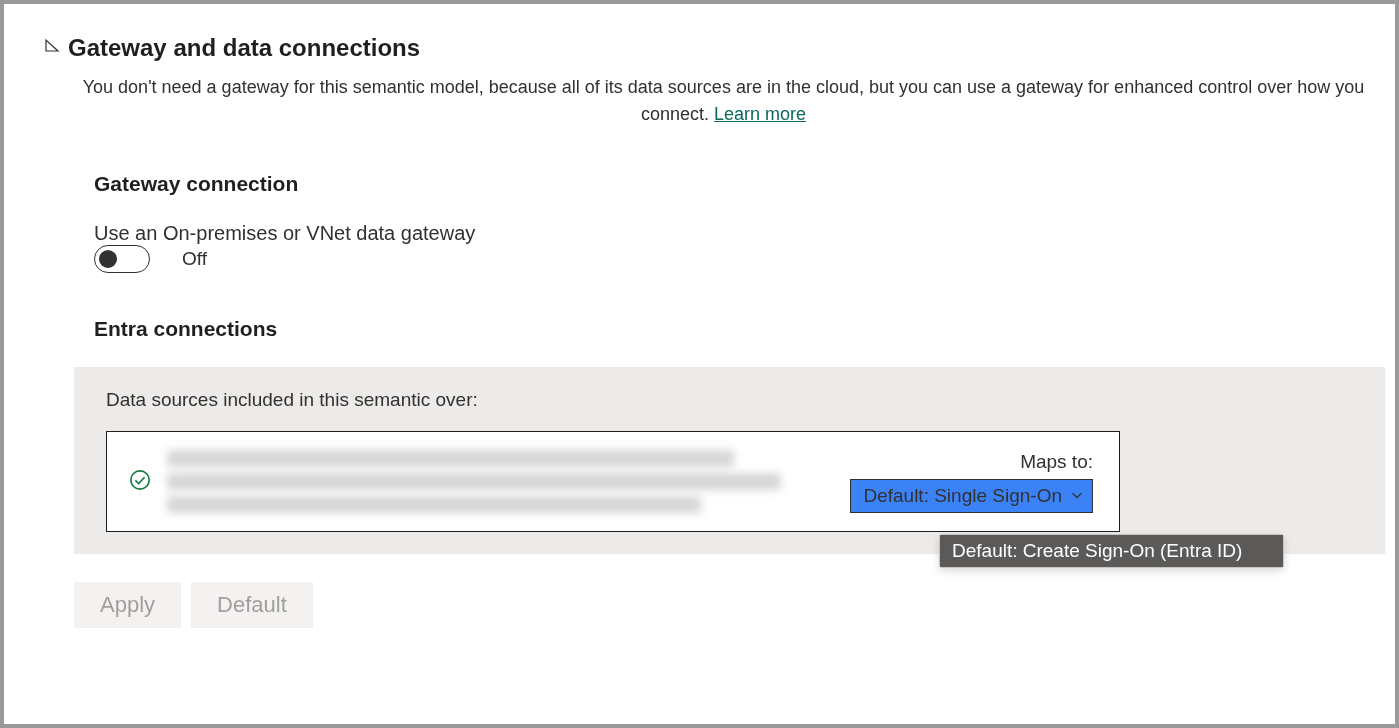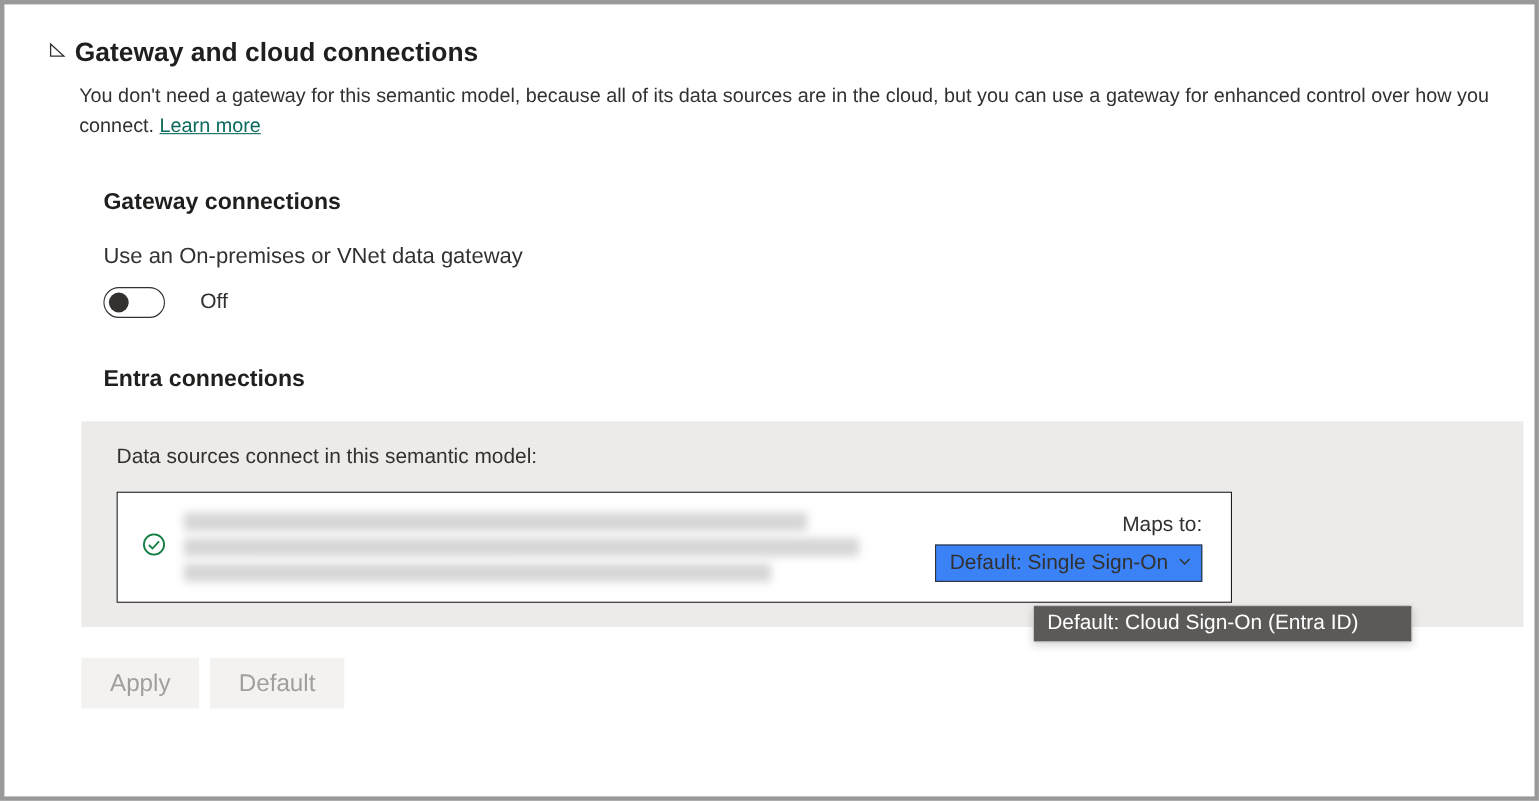--- a/index.html
+++ b/index.html
@@ -31,40 +31,40 @@
       font-size: 24px;
       font-weight: 600;
       color: #201f1e;
     }
     .description {
       font-size: 18px;
       color: #323130;
       margin-left: 28px;
       margin-right: 10px;
       line-height: 1.5;
+      text-align: center;
     }
     .learn-more {
       color: #0b6a5d;
       text-decoration: underline;
       cursor: pointer;
     }
     .section {
       margin-left: 50px;
       margin-top: 44px;
     }
     .section-heading {
       font-size: 21px;
       font-weight: 700;
       color: #201f1e;
       margin-bottom: 26px;
     }
     .toggle-label {
       font-size: 20px;
       color: #323130;
-      margin-bottom: 16px;
     }
     .toggle-row {
       display: flex;
       align-items: center;
       gap: 32px;
     }
     .toggle-switch {
       width: 56px;
       height: 28px;
       border: 1.5px solid #323130;
@@ -194,44 +194,44 @@
   </style>
 </head>
 <body>
 
 <div class="header-row">
   <span class="collapse-icon">
     <svg viewBox="0 0 16 16" fill="none" stroke="#323130" stroke-width="1.2">
       <path d="M2 13 L14 13 L2 2 Z" fill="none"></path>
     </svg>
   </span>
-  <h1 class="page-title">Gateway and cloud connections</h1>
+  <h1 class="page-title">Gateway and data connections</h1>
 </div>
 
 <p class="description">
   <span>You don't need a gateway for this semantic model, because all of its data sources are in the cloud, but you can use a gateway for enhanced control over how you connect. </span><a class="learn-more">Learn more</a>
 </p>
 
 <div class="section">
-  <h2 class="section-heading">Gateway connections</h2>
+  <h2 class="section-heading">Gateway connection</h2>
   <div class="toggle-label">Use an On-premises or VNet data gateway</div>
   <div class="toggle-row">
     <div class="toggle-switch">
       <div class="toggle-knob"></div>
     </div>
     <span class="toggle-state">Off</span>
   </div>
 </div>
 
 <div class="section">
   <h2 class="section-heading">Entra connections</h2>
 </div>
 
 <div class="cloud-panel">
-  <div class="panel-desc">Data sources connect in this semantic model:</div>
+  <div class="panel-desc">Data sources included in this semantic over:</div>
   <div class="card-wrap">
     <div class="data-source-card">
       <span class="check-icon">
         <svg viewBox="0 0 24 24" fill="none" stroke="#107c41" stroke-width="1.8">
           <circle cx="12" cy="12" r="10"></circle>
           <path d="M7 12.5 L10.5 16 L17 9"></path>
         </svg>
       </span>
       <div class="blurred-text">
         <div class="blur-line" style="width:85%"></div>
@@ -244,21 +244,21 @@
           <span>Default: Single Sign-On</span>
           <span class="dropdown-chevron">
             <svg viewBox="0 0 16 16" fill="none" stroke="#323130" stroke-width="1.5">
               <path d="M3 6 L8 11 L13 6"></path>
             </svg>
           </span>
         </div>
       </div>
     </div>
     <div class="dropdown-menu">
-      <div class="dropdown-option selected">Default: Cloud Sign-On (Entra ID)</div>
+      <div class="dropdown-option selected">Default: Create Sign-On (Entra ID)</div>
     </div>
   </div>
 </div>
 
 <div class="button-row">
   <button class="btn">Apply</button>
   <button class="btn">Default</button>
 </div>
 
 </body></html>

